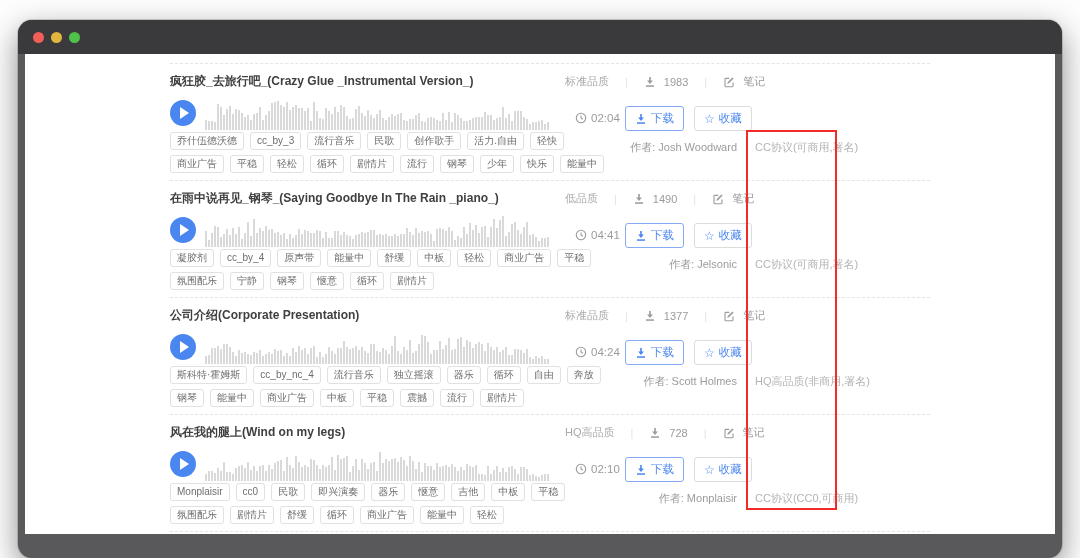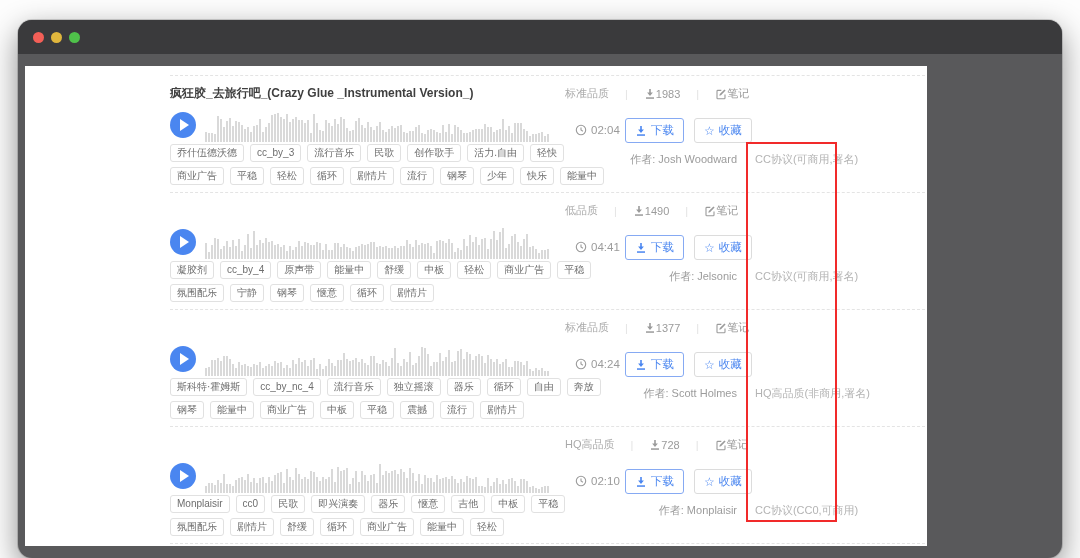--- a/index.html
+++ b/index.html
@@ -9,21 +9,21 @@
   .window { position:absolute; left:18px; top:20px; width:1044px; height:538px;
     background:#59595b; border-radius:14px;
     box-shadow:0 10px 30px rgba(0,0,0,.45), 0 0 0 1px rgba(0,0,0,.15); }
   .titlebar { height:34px; background:#3a3a3c; border-radius:14px 14px 0 0;
     display:flex; align-items:center; padding-left:15px; }
   .light { width:11px; height:11px; border-radius:50%; margin-right:7px; display:inline-block; cursor:pointer; }
   .light.red { background:var(--mac-red,#f35f57); }
   .light.yellow { background:var(--mac-yellow,#e0b63d); }
   .light.green { background:var(--mac-green,#4fc14a); }
 
-  .content { position:relative; margin:12px 7px; width:902px; height:480px; background:#fff; overflow:hidden; }
+  .content { position:relative; margin:0 7px; width:1030px; height:480px; background:#fff; overflow:hidden; }
 
   .track-list { position:relative; margin-top:9px; margin-left:145px; width:760px;
     border-top:1px dashed #e4e4e4; }
   .track-row { position:relative; height:117px; border-bottom:1px dashed #e4e4e4; }
 
   .t-title { position:absolute; left:0; top:9px; font-size:12px; font-weight:bold; color:#3f3f3f; white-space:nowrap; }
 
   .t-player { position:absolute; left:0; top:32px; display:flex; align-items:center; gap:9px; }
   .play-btn { width:26px; height:26px; border-radius:50%; background:var(--accent-blue,#4a86f0);
     border:none; cursor:pointer; position:relative; flex:none; }
@@ -32,21 +32,21 @@
   .waveform { display:flex; align-items:flex-end; gap:1px; width:345px; height:34px; cursor:pointer; }
   .waveform i { flex:none; width:2px; background:var(--waveform-gray,#d9d9d9); }
 
   .t-tags { position:absolute; left:0; top:68px; width:440px; display:flex; flex-wrap:wrap; gap:5px 6px; }
   .tag { font-size:10px; color:#6d6d6d; border:1px solid #e1e1e1; border-radius:3px;
     padding:2px 6px; line-height:12px; white-space:nowrap; background:#fff; cursor:pointer; }
 
   .t-quality-line { position:absolute; left:395px; top:10px; display:flex; align-items:center;
     gap:16px; font-size:11px; color:#a9a9a9; white-space:nowrap; }
   .t-quality-line .sep { color:#e3e3e3; font-size:11px; }
-  .dl-count, .note-btn { display:inline-flex; align-items:center; gap:0; color:#9b9b9b;text-align:center; }
+  .dl-count, .note-btn { display:inline-flex; align-items:center; gap:8px; color:#9b9b9b;text-align:center; }
   .note-btn { cursor:pointer; }
   .micon { width:12px; height:12px; flex:none; }
 
   .t-time { position:absolute; left:405px; top:48px; display:flex; align-items:center; gap:4px;
     font-size:11.5px; color:#9b9b9b; }
 
   .t-buttons { position:absolute; left:455px; top:42px; display:flex; gap:10px; }
   .t-buttons button { display:inline-flex; align-items:center; gap:4px; font-size:11.5px;
     padding:4px 9px; border-radius:3px; background:#fff; cursor:pointer;
     color:var(--accent-blue,#4a86f0); font-family:inherit; }
@@ -259,20 +259,21 @@
       </button>
     </div>
 
     <div class="t-author">
       <span>作者:</span>
       <span>Josh Woodward</span>
     </div>
     <div class="t-license">CC协议(可商用,署名)</div>
   </div>
         <div class="track-row">
+    <div class="t-title">在雨中说再见_钢琴_(Saying Goodbye In The Rain _piano_)</div>
 
     <div class="t-player">
       <button class="play-btn">
         <span class="tri"></span>
       </button>
       <div class="waveform">
               <i style="height: 16px;"></i>
               <i style="height: 7px;"></i>
               <i style="height: 14px;"></i>
               <i style="height: 21px;"></i>
@@ -450,20 +451,21 @@
       </button>
     </div>
 
     <div class="t-author">
       <span>作者:</span>
       <span>Jelsonic</span>
     </div>
     <div class="t-license">CC协议(可商用,署名)</div>
   </div>
         <div class="track-row">
+    <div class="t-title">公司介绍(Corporate Presentation)</div>
 
     <div class="t-player">
       <button class="play-btn">
         <span class="tri"></span>
       </button>
       <div class="waveform">
               <i style="height: 8px;"></i>
               <i style="height: 9px;"></i>
               <i style="height: 16px;"></i>
               <i style="height: 16px;"></i>
@@ -642,20 +644,21 @@
       </button>
     </div>
 
     <div class="t-author">
       <span>作者:</span>
       <span>Scott Holmes</span>
     </div>
     <div class="t-license">HQ高品质(非商用,署名)</div>
   </div>
         <div class="track-row">
+    <div class="t-title">风在我的腿上(Wind on my legs)</div>
 
     <div class="t-player">
       <button class="play-btn">
         <span class="tri"></span>
       </button>
       <div class="waveform">
               <i style="height: 7px;"></i>
               <i style="height: 10px;"></i>
               <i style="height: 10px;"></i>
               <i style="height: 8px;"></i>

